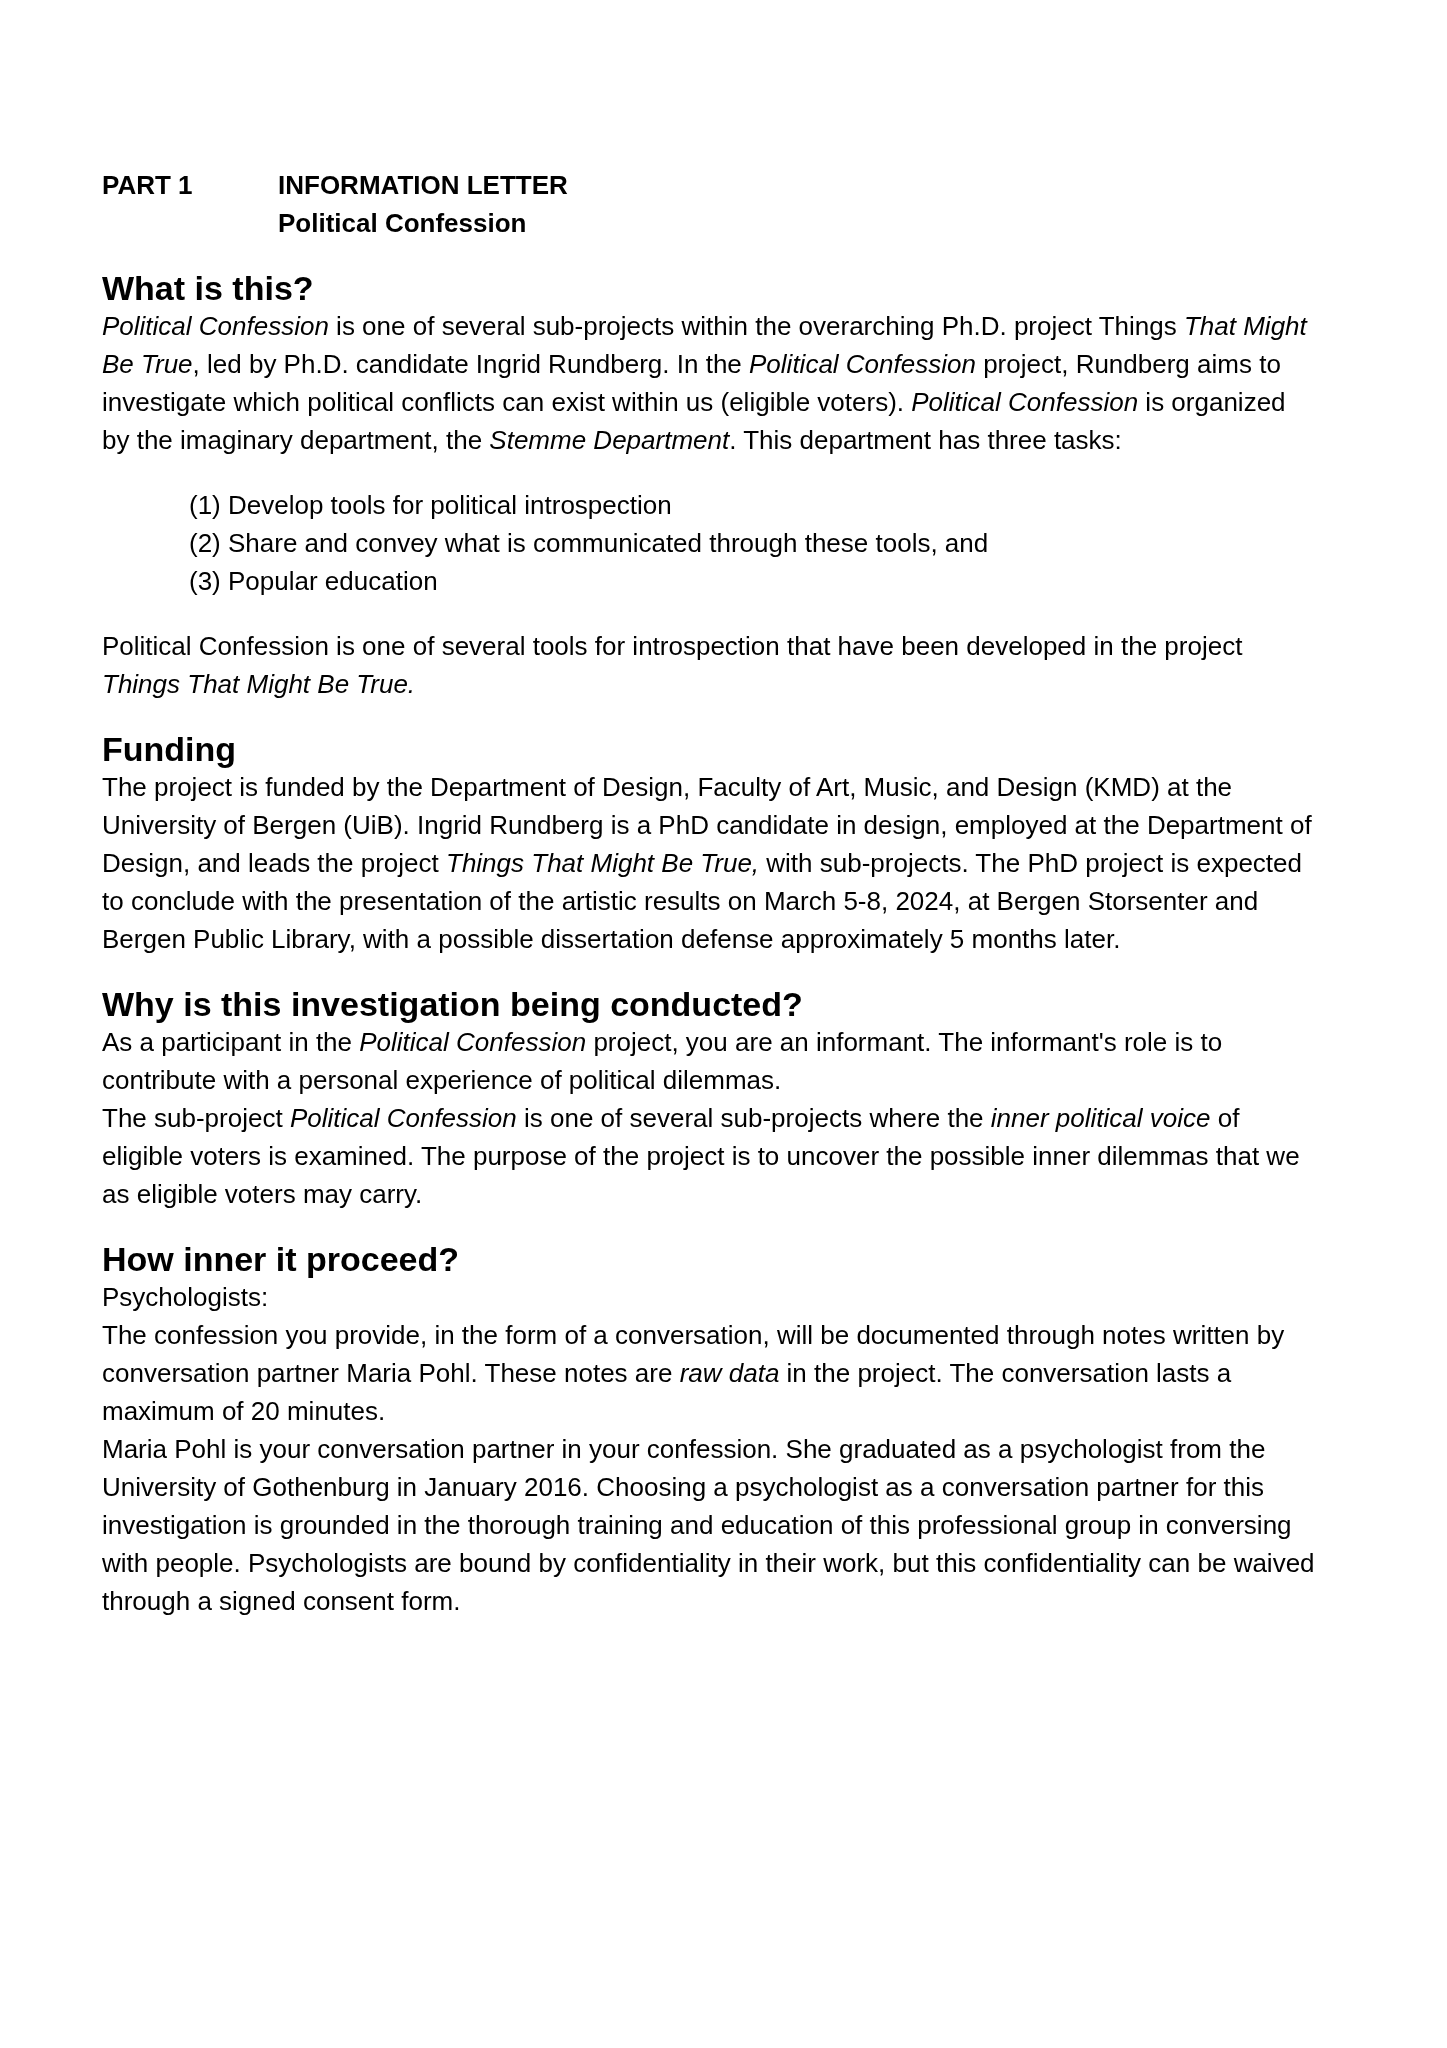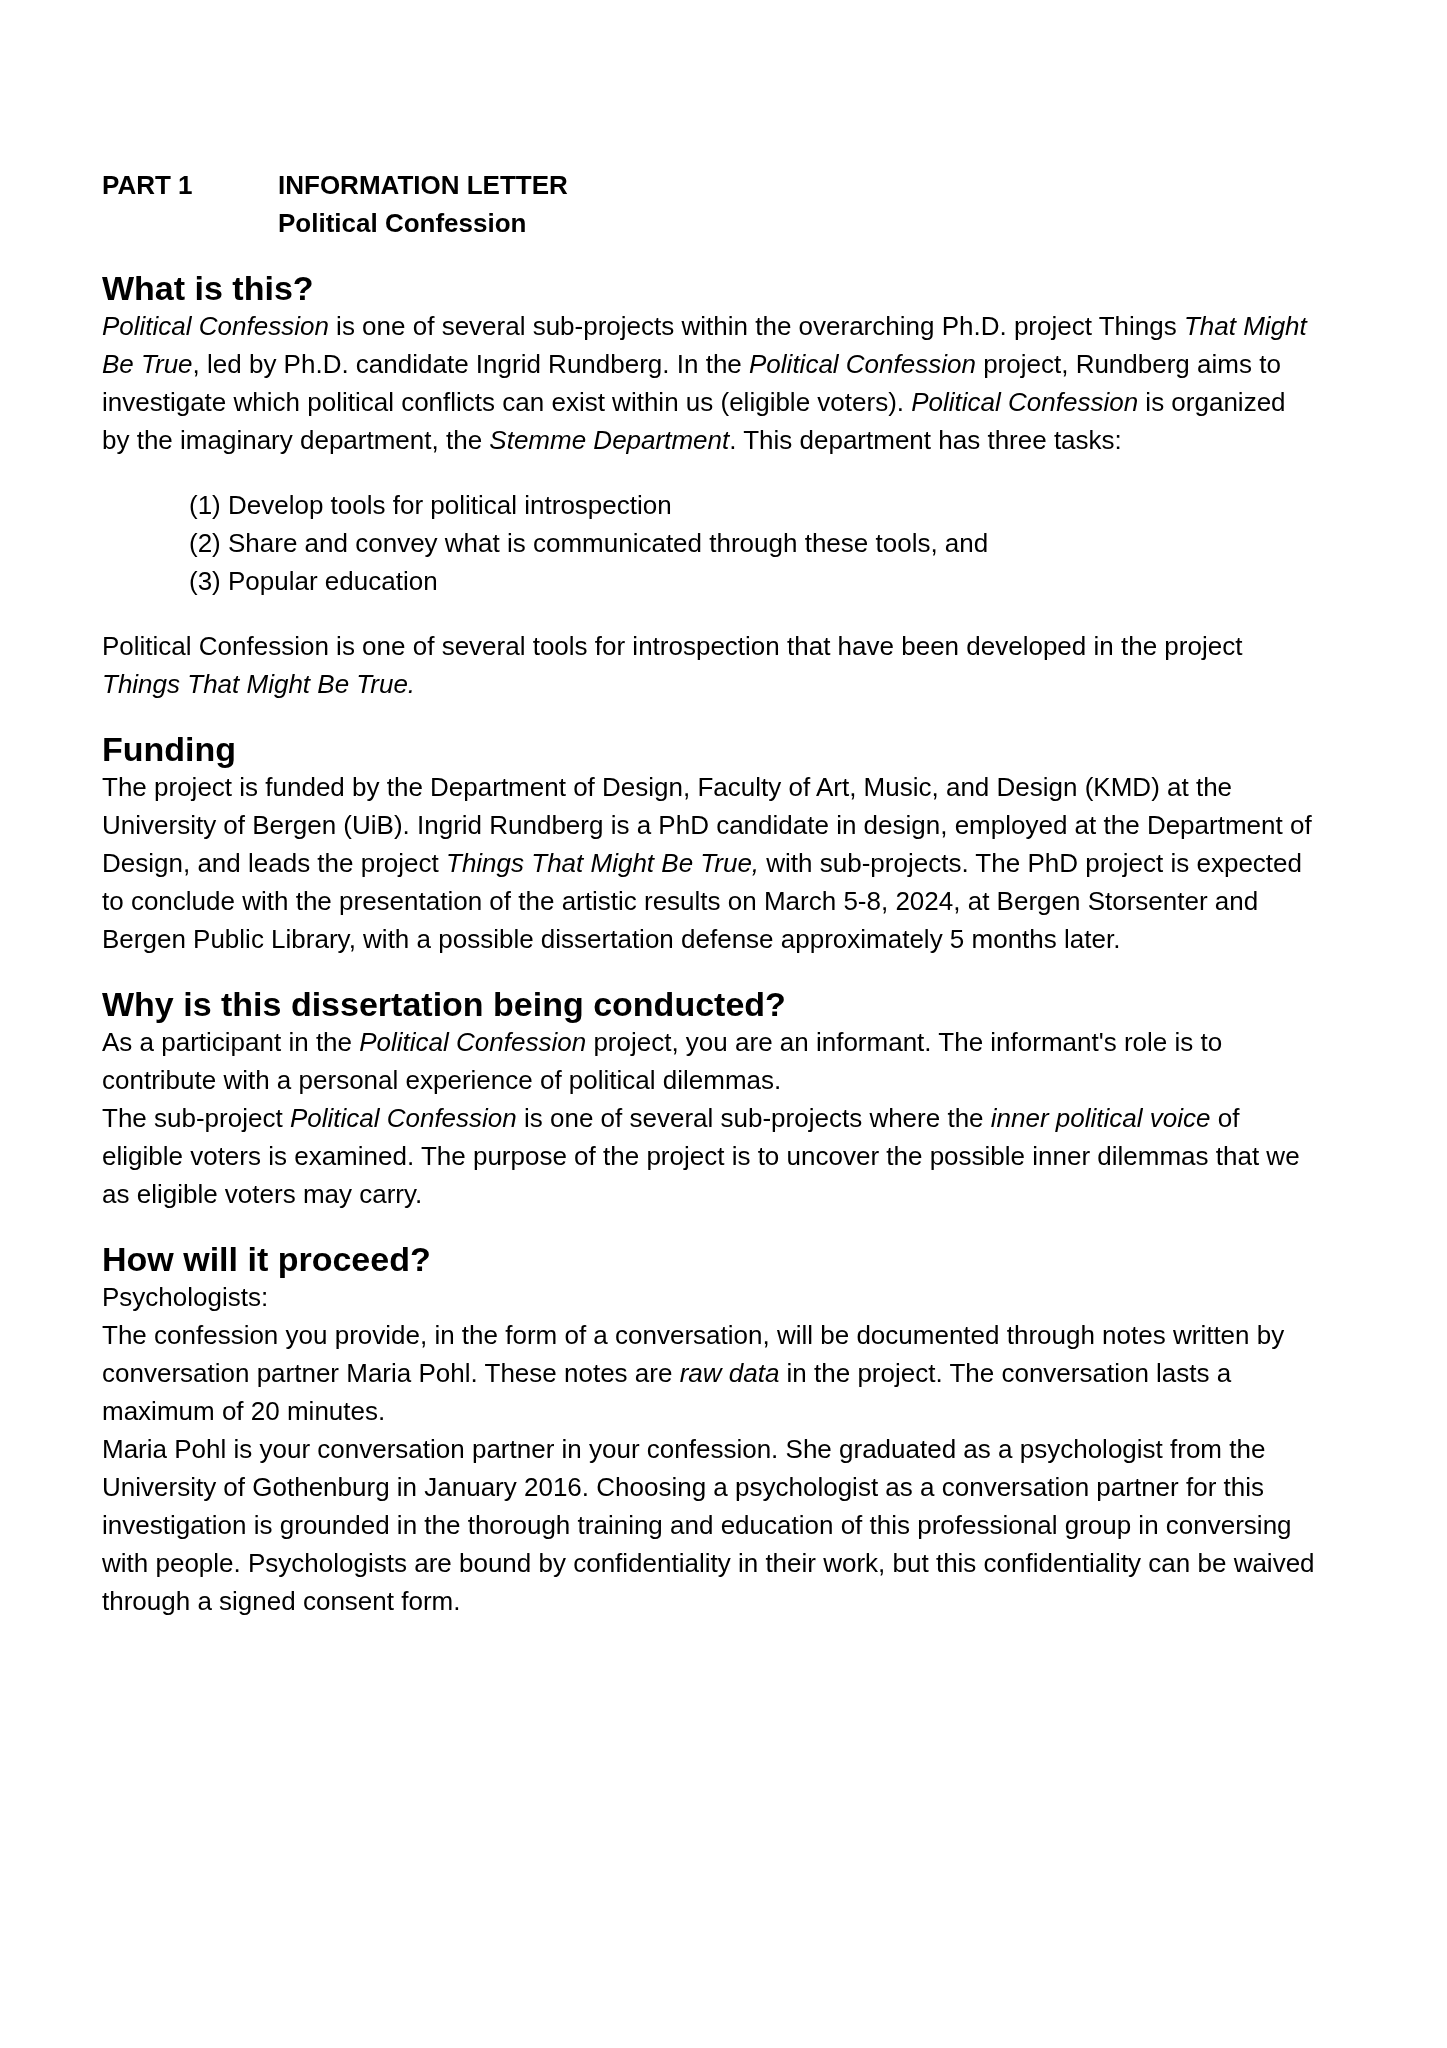--- a/index.html
+++ b/index.html
@@ -76,23 +76,23 @@
     <div>(1) Develop tools for political introspection</div>
     <div>(2) Share and convey what is communicated through these tools, and</div>
     <div>(3) Popular education</div>
   </div>
 
   <p class="gap-top">Political Confession is one of several tools for introspection that have been developed in the project <em>Things That Might Be True.</em></p>
 
   <h2>Funding</h2>
   <p>The project is funded by the Department of Design, Faculty of Art, Music, and Design (KMD) at the University of Bergen (UiB). Ingrid Rundberg is a PhD candidate in design, employed at the Department of Design, and leads the project <em>Things That Might Be True,</em> with sub-projects. The PhD project is expected to conclude with the presentation of the artistic results on March 5-8, 2024, at Bergen Storsenter and Bergen Public Library, with a possible dissertation defense approximately 5 months later.</p>
 
-  <h2>Why is this dissertation being conducted?</h2>
+  <h2>Why is this investigation being conducted?</h2>
   <p>As a participant in the <em>Political Confession</em> project, you are an informant. The informant's role is to contribute with a personal experience of political dilemmas.</p>
   <p>The sub-project <em>Political Confession</em> is one of several sub-projects where the <em>inner political voice</em> of eligible voters is examined. The purpose of the project is to uncover the possible inner dilemmas that we as eligible voters may carry.</p>
 
-  <h2>How will it proceed?</h2>
+  <h2>How inner it proceed?</h2>
   <p>Psychologists:</p>
   <p>The confession you provide, in the form of a conversation, will be documented through notes written by conversation partner Maria Pohl. These notes are <em>raw data</em> in the project. The conversation lasts a maximum of 20 minutes.</p>
 
   <p>Maria Pohl is your conversation partner in your confession. She graduated as a psychologist from the University of Gothenburg in January 2016. Choosing a psychologist as a conversation partner for this investigation is grounded in the thorough training and education of this professional group in conversing with people. Psychologists are bound by confidentiality in their work, but this confidentiality can be waived through a signed consent form.</p>
 
 </div>
 
 </body></html>

